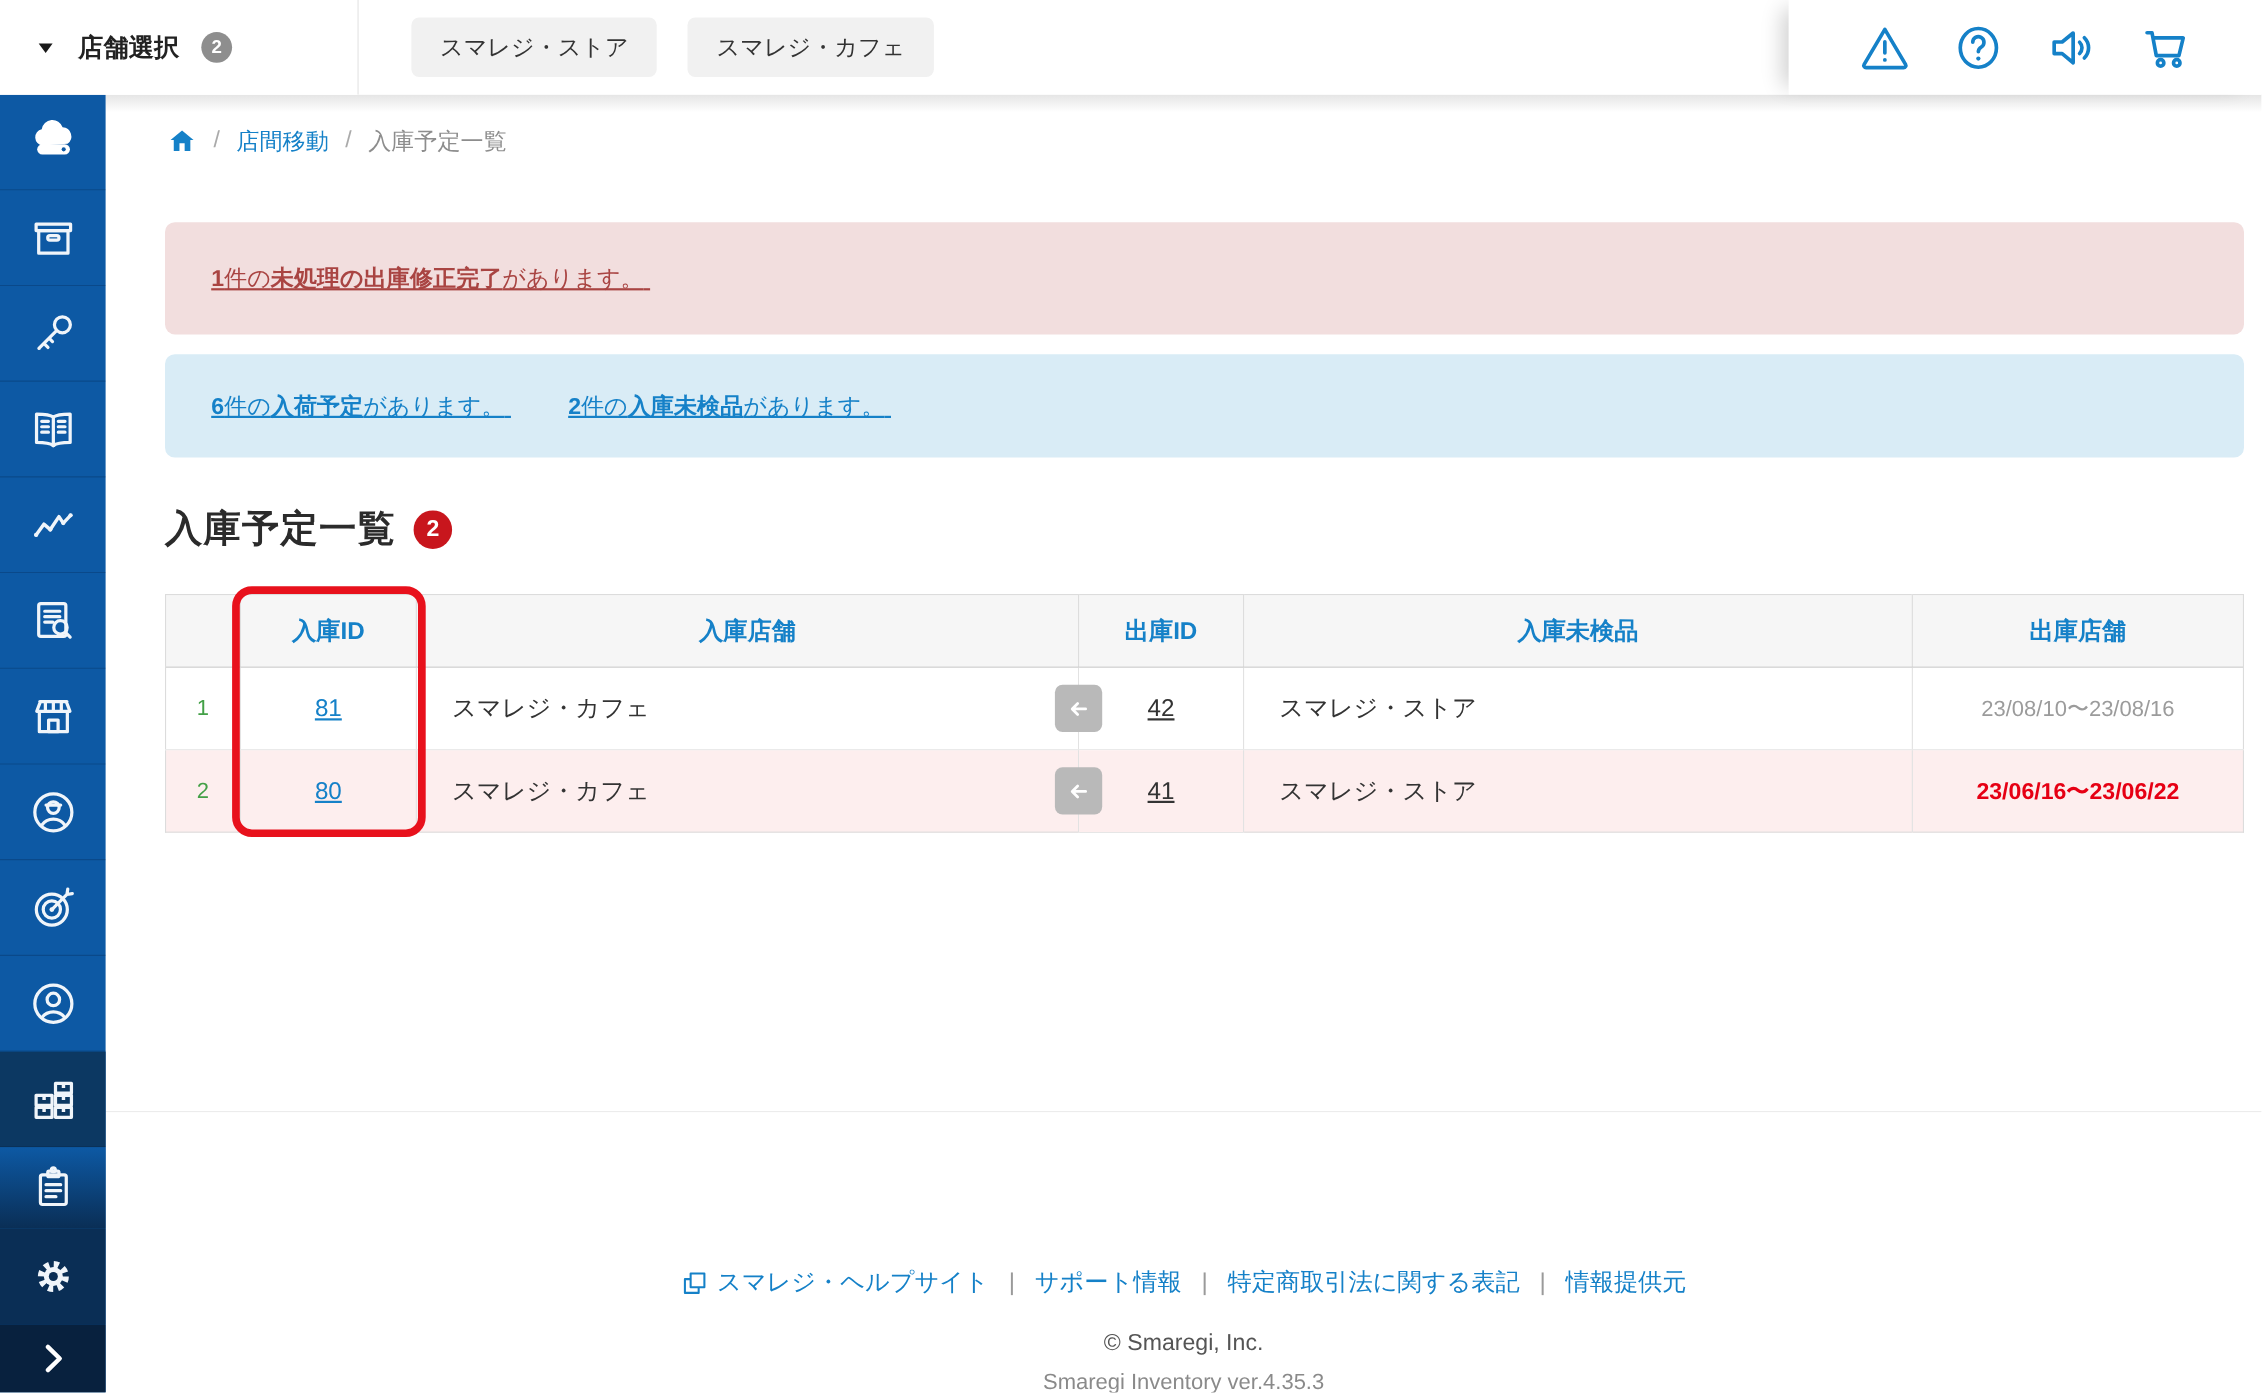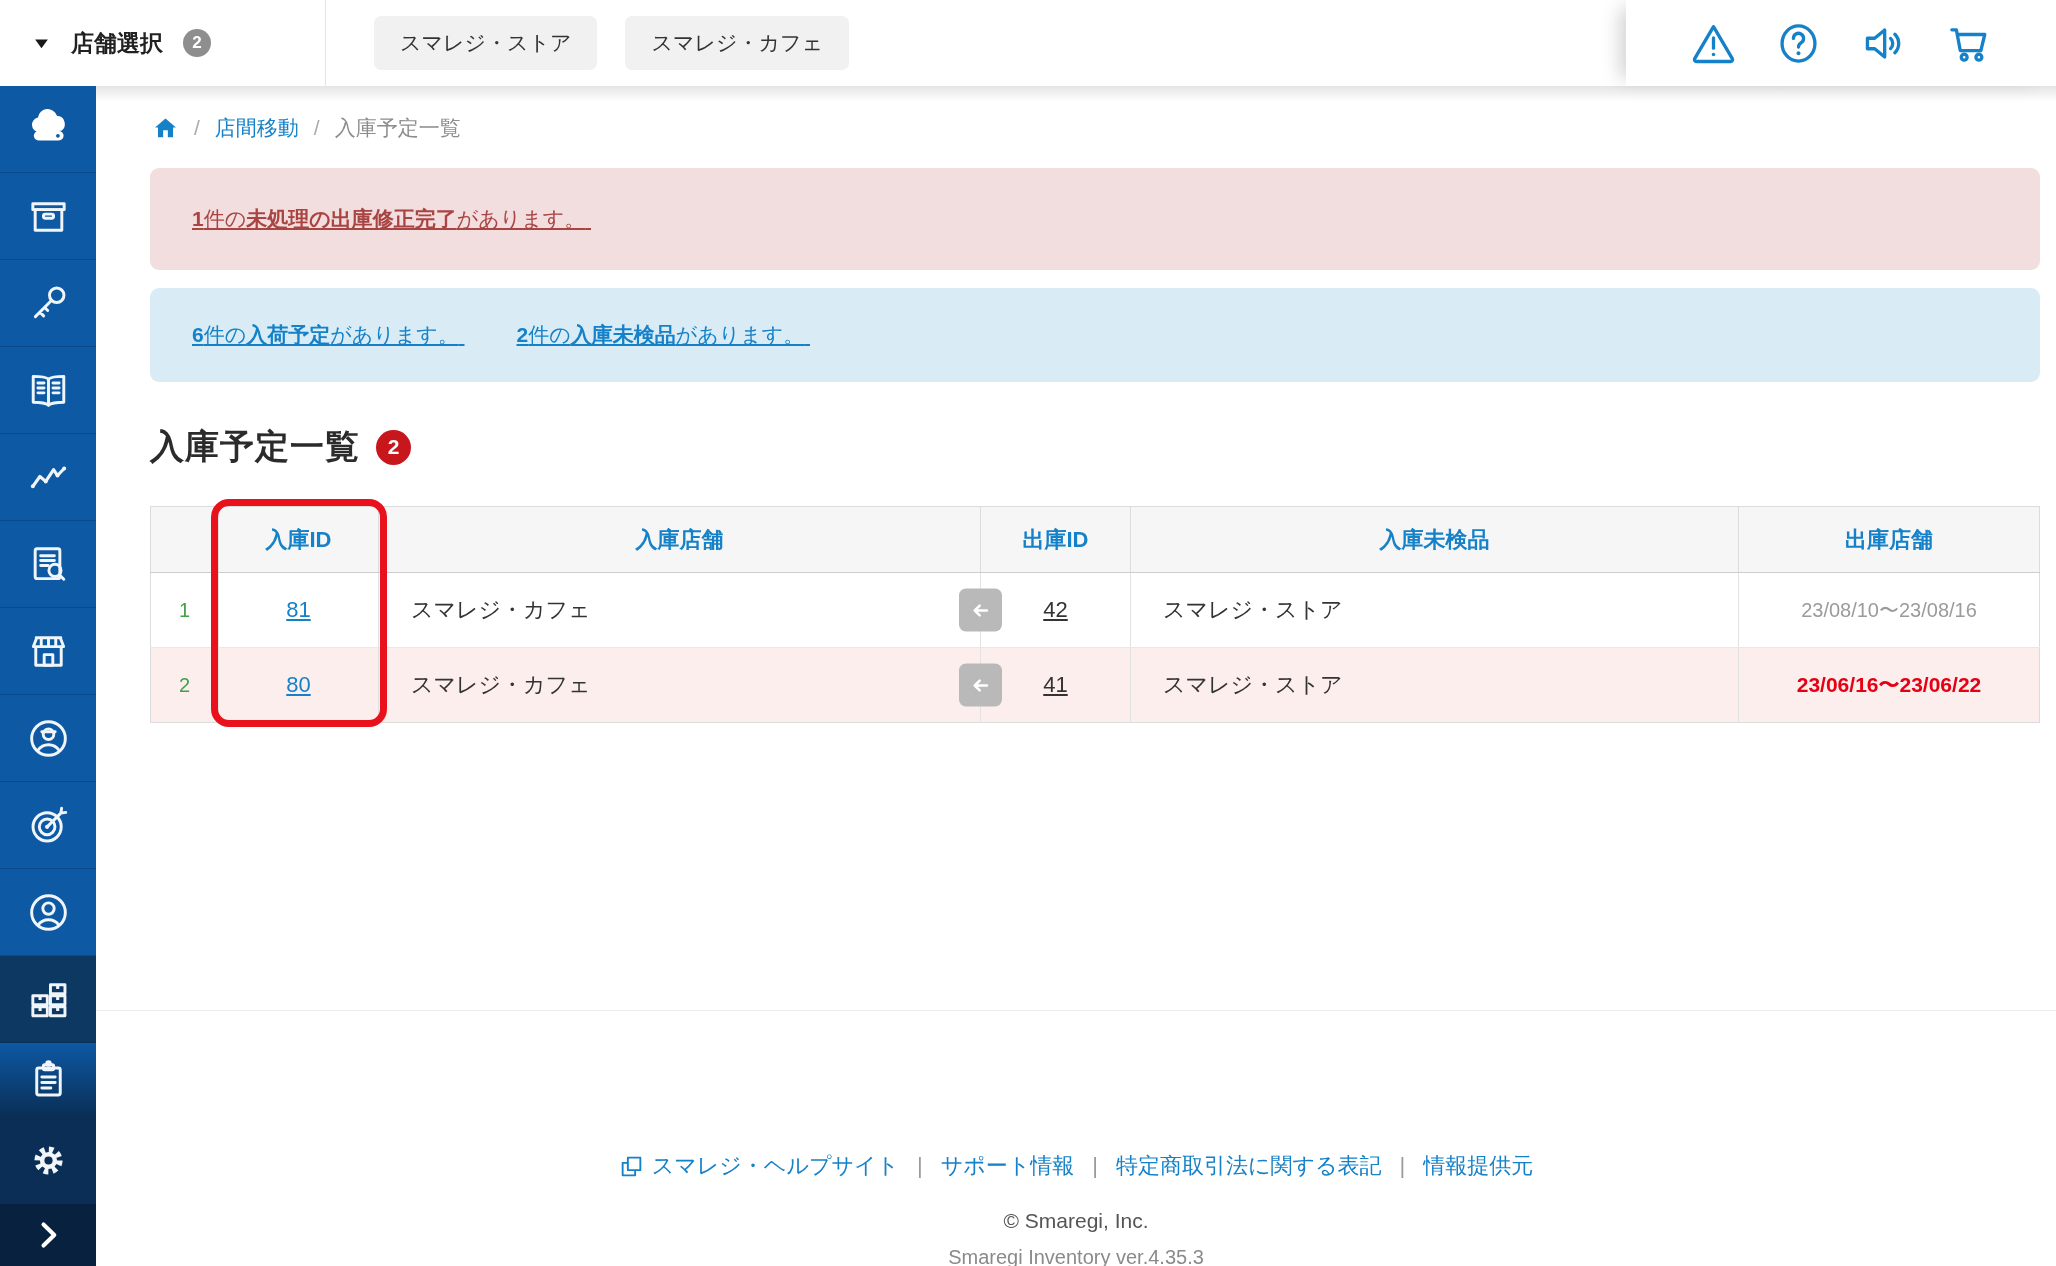--- a/index.html
+++ b/index.html
@@ -54,21 +54,21 @@
     background:linear-gradient(#e5e5e5, rgba(255,255,255,0)); pointer-events:none; }
 
   .breadcrumb { display:flex; align-items:center; gap:15px; padding:28px 0 0 56px; font-size:21px; color:#999; }
   .breadcrumb .home-link { display:flex; align-items:center; }
   .breadcrumb .home-link svg { width:27px; height:27px; display:block; }
   .breadcrumb .crumb-link { color:#1581c8; text-decoration:none; }
   .breadcrumb .crumb-current { color:#8d8d8d; }
   .breadcrumb .sep { color:#aaa; }
 
   .alert { margin:0 16px 0 54px; border-radius:9px; font-size:21px; }
-  .alert-danger { margin-top:26px; background:#f2dede; padding:37px 42px; }
+  .alert-danger { margin-top:60px; background:#f2dede; padding:37px 42px; }
   .alert-danger a { color:#a94442; }
   .alert-info { margin-top:18px; background:#d9ecf6; padding:33px 42px; display:flex; gap:52px; }
   .alert-info a { color:#1581c8; }
   .alert b { font-weight:700; }
 
   .page-title-row { margin:42px 0 0 54px; display:flex; align-items:center; gap:16px; }
   .page-title { font-size:34px; font-weight:800; color:#2b2b2b; letter-spacing:1px; }
   .badge-red {
     min-width:35px; height:35px; border-radius:50%; background:#c8161d; color:#fff;
     font-size:21px; font-weight:700; display:flex; align-items:center; justify-content:center;

